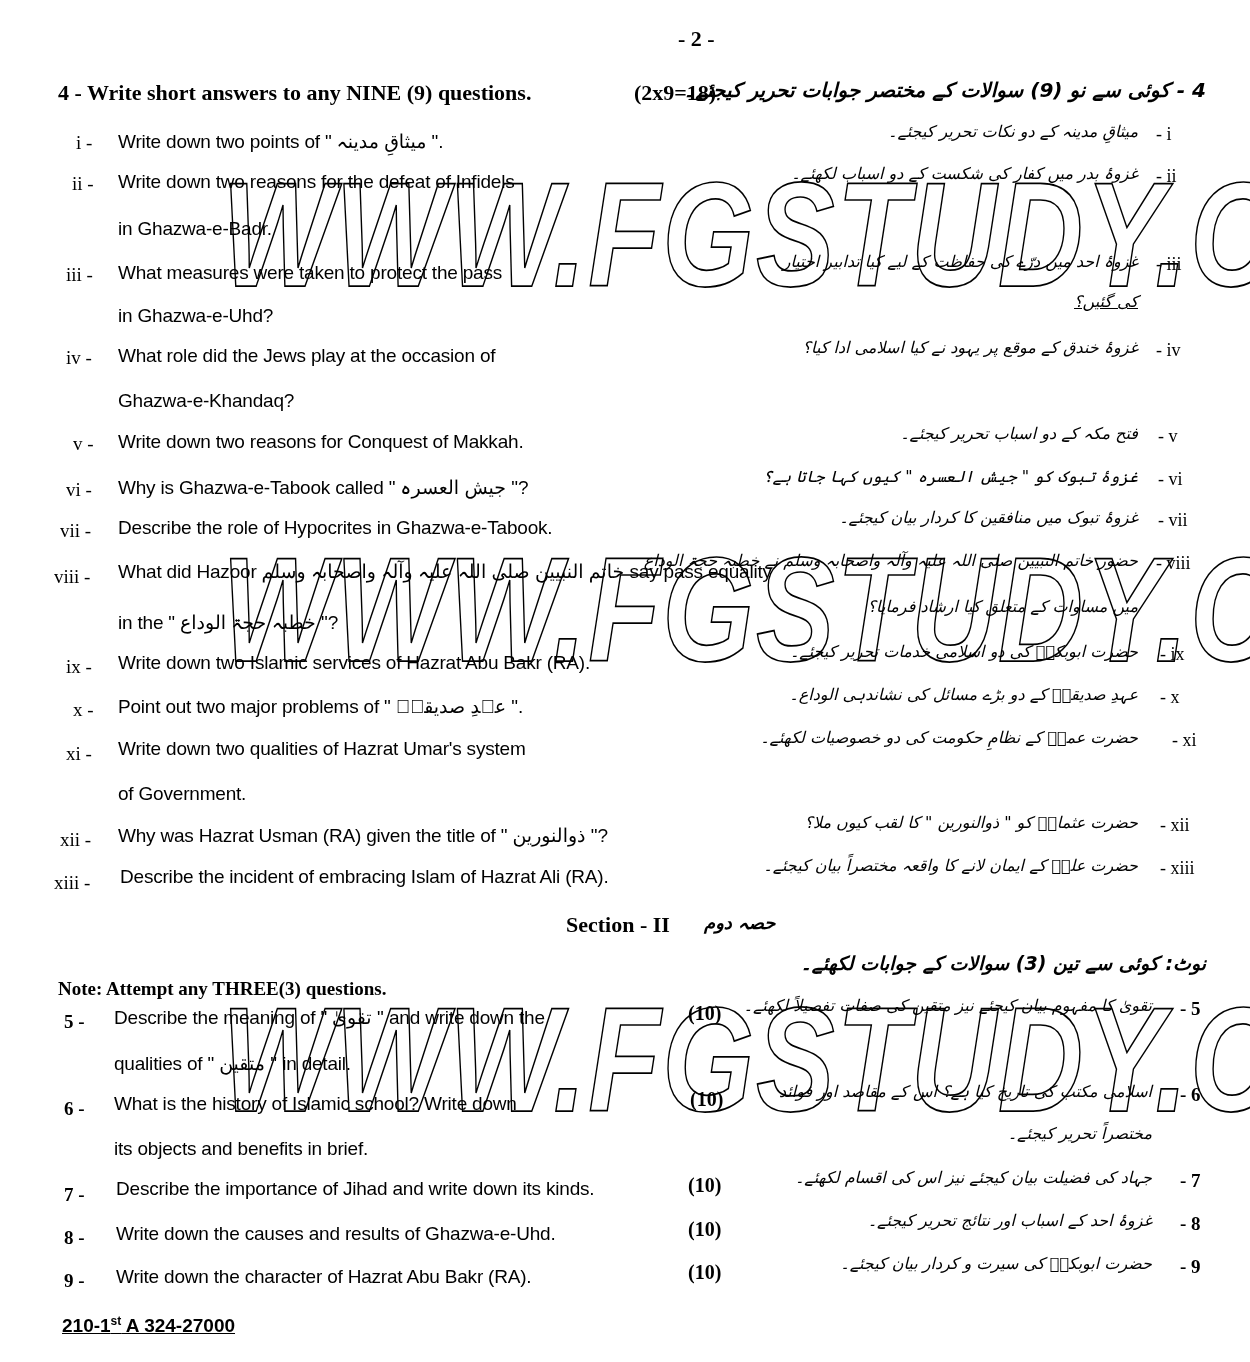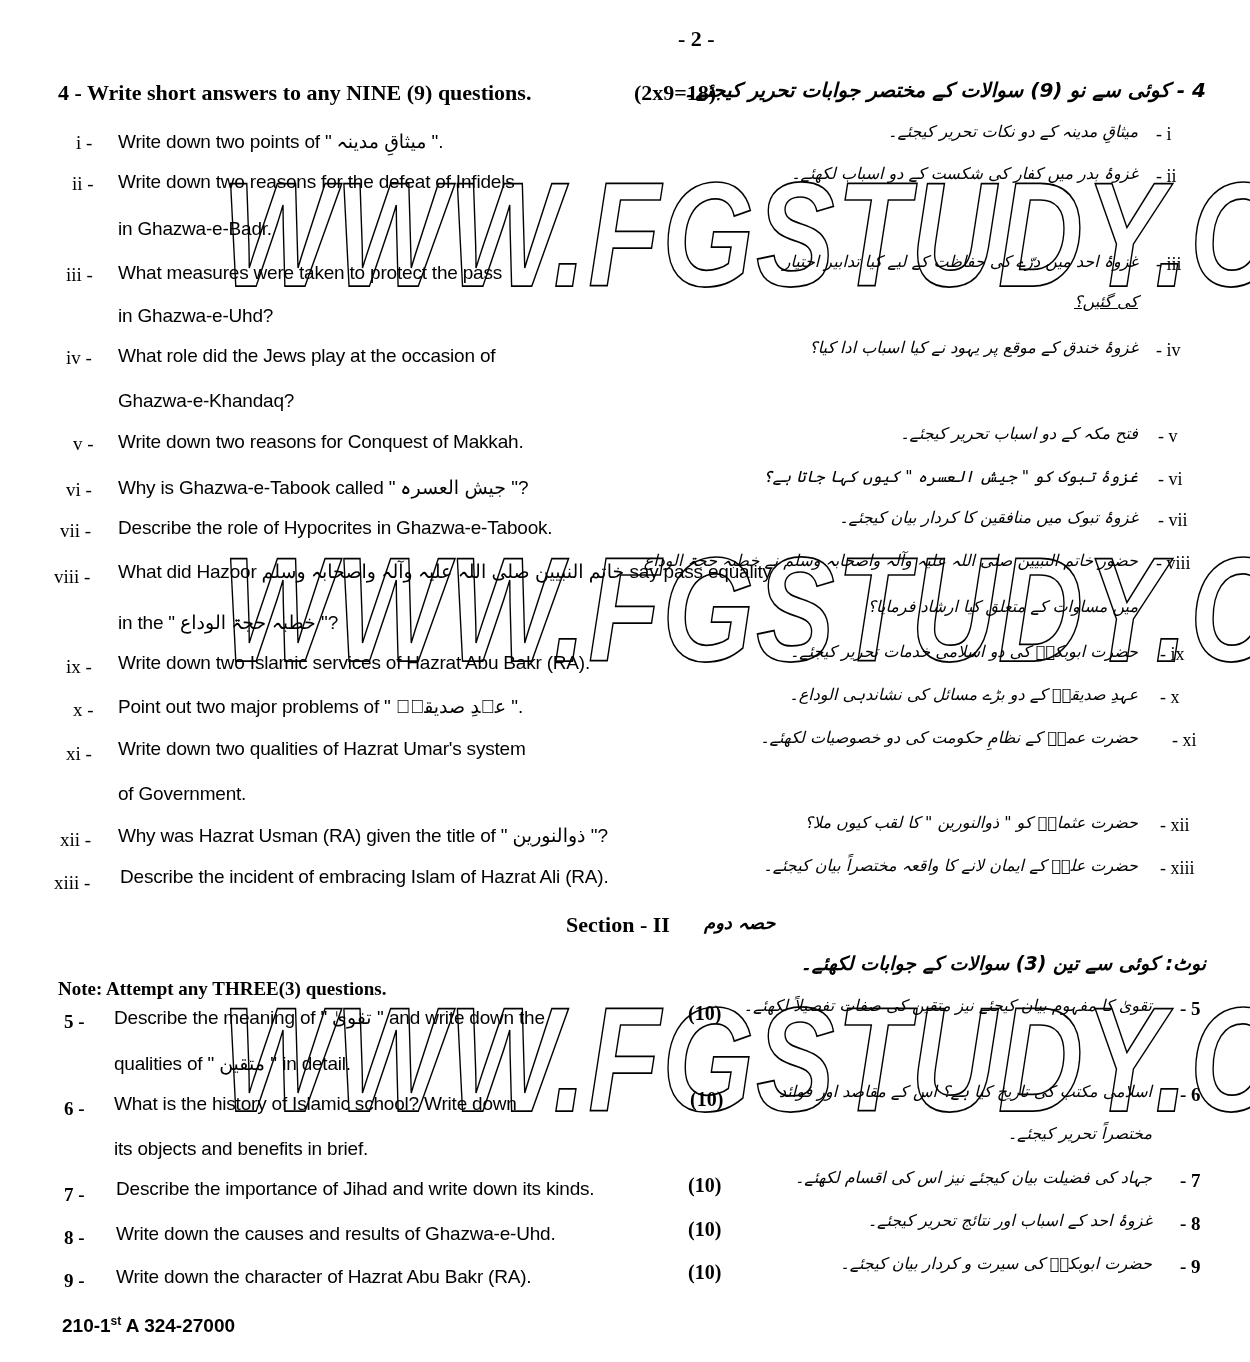--- a/index.html
+++ b/index.html
@@ -15,21 +15,21 @@
     .num { font-family: "Liberation Serif", serif; font-size: 19px; }
     .ur { direction: rtl; font-family: "DejaVu Sans", sans-serif; font-size: 16px; font-style: italic; }
     .ur-num { font-family: "Liberation Serif", serif; font-size: 18px; }
     .marks { font-family: "Liberation Serif", serif; font-weight: bold; font-size: 20px; }
     .wm {
       position: absolute; font-family: "Liberation Sans", sans-serif; font-weight: bold;
       font-style: italic; font-size: 118px; color: transparent;
       -webkit-text-stroke: 1.4px #000; letter-spacing: 2px; transform: scaleY(1.25);
       transform-origin: left top; pointer-events: none; white-space: nowrap;
     }
-    .footer { left: 62px; top: 1314px; font-size: 19px; font-weight: bold; font-family: "Liberation Sans", sans-serif; }
+    .footer { left: 62px; top: 1314px; font-size: 19px; font-weight: bold; font-family: "Liberation Sans", sans-serif; text-decoration: underline; }
     .footer sup { font-size: 12px; }
   </style>
 </head>
 <body>
 
 <div class="abs serif-b page-num">- 2 -</div>
 
 <div class="abs serif-b heading" style="left:58px; top:80px;">4 - Write short answers to any NINE (9) questions.</div>
 <div class="abs serif-b heading" style="left:634px; top:80px;">(2x9=18)</div>
 <div class="abs ur" style="right:44px; top:78px; font-size:20px; font-weight:bold;">4 - کوئی سے نو (9) سوالات کے مختصر جوابات تحریر کیجئے۔</div>
@@ -85,21 +85,21 @@
   <div class="abs ur" style="right:112px; top:122px;">میثاقِ مدینہ کے دو نکات تحریر کیجئے۔</div>
 
   <div class="abs ur-num" style="left:1156px; top:166px;">- ii</div>
   <div class="abs ur" style="right:112px; top:164px;">غزوۂ بدر میں کفار کی شکست کے دو اسباب لکھئے۔</div>
 
   <div class="abs ur-num" style="left:1156px; top:254px;">- iii</div>
   <div class="abs ur" style="right:112px; top:252px;">غزوۂ احد میں درّے کی حفاظت کے لیے کیا تدابیر اختیار</div>
   <div class="abs ur" style="right:112px; top:292px;text-decoration:underline;">کی گئیں؟</div>
 
   <div class="abs ur-num" style="left:1156px; top:340px;">- iv</div>
-  <div class="abs ur" style="right:112px; top:338px;">غزوۂ خندق کے موقع پر یہود نے کیا اسباب ادا کیا؟</div>
+  <div class="abs ur" style="right:112px; top:338px;">غزوۂ خندق کے موقع پر یہود نے کیا اسلامی ادا کیا؟</div>
 
   <div class="abs ur-num" style="left:1158px; top:426px;">- v</div>
   <div class="abs ur" style="right:112px; top:424px;">فتح مکہ کے دو اسباب تحریر کیجئے۔</div>
 
   <div class="abs ur-num" style="left:1158px; top:469px;">- vi</div>
   <div class="abs ur" style="right:112px; top:467px;">غزوۂ تبوک کو " جیش العسرہ " کیوں کہا جاتا ہے؟</div>
 
   <div class="abs ur-num" style="left:1158px; top:510px;">- vii</div>
   <div class="abs ur" style="right:112px; top:508px;">غزوۂ تبوک میں منافقین کا کردار بیان کیجئے۔</div>
 

